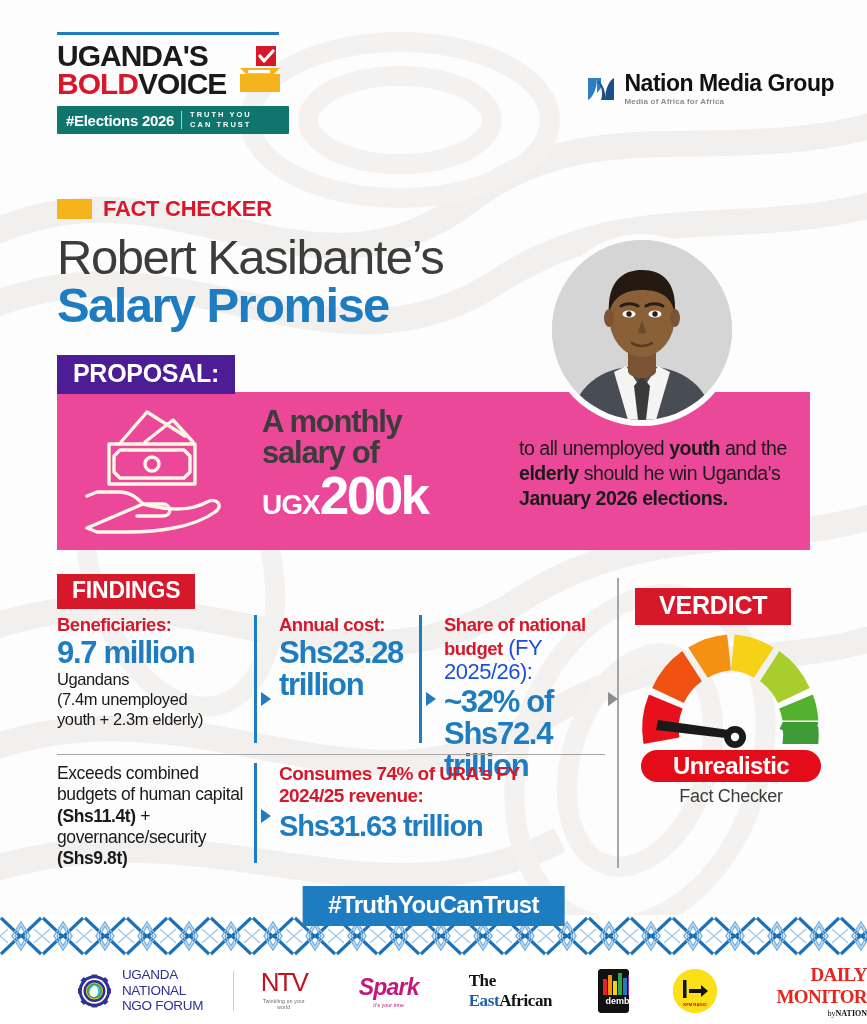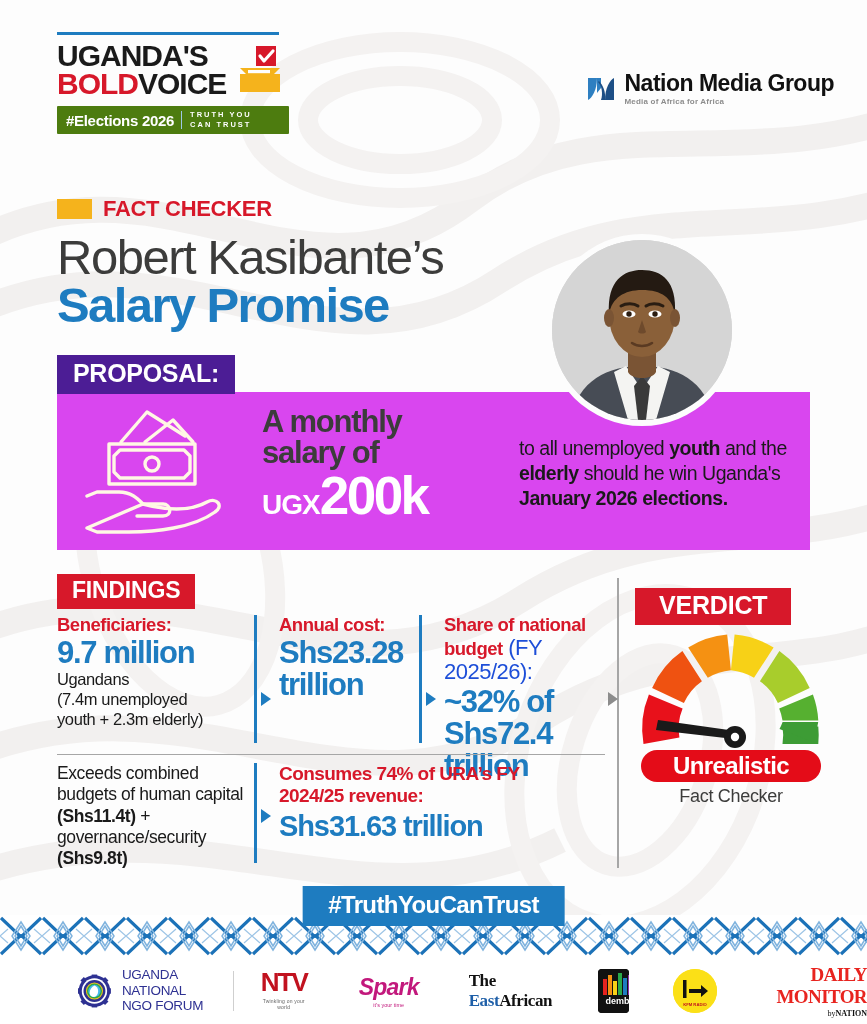--- a/index.html
+++ b/index.html
@@ -23,21 +23,21 @@
 
   .ubv-logo { position: absolute; left: 57px; top: 32px; width: 240px; }
   .ubv-topline { width: 222px; height: 3px; background: #1e7cc0; margin-bottom: 7px; }
   .ubv-row { display: flex; align-items: flex-start; }
   .ubv-words { line-height: 0.92; }
   .ubv-l1 { font-size: 30px; font-weight: 800; letter-spacing: -1px; color: #1a1a1a; font-style: normal; }
   .ubv-l2 { font-size: 30px; font-weight: 800; letter-spacing: -1px; }
   .ubv-bold { color: #d7182a; }
   .ubv-voice { color: #1a1a1a; }
   .ubv-ballot { position: relative; width: 52px; height: 52px; margin-left: 8px; margin-top: 2px; }
-  .ubv-bar { margin-top: 9px; display: flex; align-items: stretch; background: #4d7c0f; height: 28px; width: 232px; border-radius: 1px; }
+  .ubv-bar { margin-top: 9px; display: flex; align-items: stretch; background: #0f766e; height: 28px; width: 232px; border-radius: 1px; }
   .ubv-bar-l { display: flex; align-items: center; padding: 0 7px 0 9px; font-size: 15px; font-weight: 800; color: #fff; letter-spacing: -0.3px; }
   .ubv-bar-sep { width: 1px; background: #9ec8e6; margin: 5px 0; }
   .ubv-bar-r { display: flex; flex-direction: column; justify-content: center; padding-left: 8px; font-size: 7.5px; font-weight: 700; color: #fff; letter-spacing: 2px; line-height: 1.35; }
 
   .nmg { position: absolute; right: 33px; top: 72px; display: flex; align-items: center; }
   .nmg-mark { width: 30px; height: 30px; margin-right: 9px; }
   .nmg-text { line-height: 1; }
   .nmg-title { font-size: 23px; font-weight: 800; color: #111; letter-spacing: -0.5px; }
   .nmg-sub { font-size: 8px; color: #8d8d8d; letter-spacing: 0.2px; margin-top: 3px; font-weight: 600; }
 
@@ -54,21 +54,21 @@
   
   .portrait-wrap { position: absolute; left: 552px; top: 240px; width: 180px; height: 180px; z-index: 4; }
   .portrait-ring { position: absolute; inset: -6px; border-radius: 50%; background: #fdfdfd; }
   .portrait { position: absolute; inset: 0; border-radius: 50%; overflow: hidden; background: #d3d3d3; }
 
   
   .proposal-badge { position: absolute; left: 57px; top: 355px; background: #4c1d95; color: #fff;
     font-size: 25px; font-weight: 800; letter-spacing: -0.3px; padding: 4px 16px 6px 16px; z-index: 5; }
 
   
-  .yellow { position: absolute; left: 57px; top: 392px; width: 753px; height: 158px; background: #d946ef; z-index: 3; }
+  .yellow { position: absolute; left: 57px; top: 392px; width: 753px; height: 158px; background: #ec4899; z-index: 3; }
   .money-icon { position: absolute; left: 28px; top: 12px; }
   .ysalary { position: absolute; left: 205px; top: 14px; width: 230px; line-height: 1.0; }
   .ysal-1 { font-size: 31px; font-weight: 800; color: #3c3c3b; letter-spacing: -1.2px; }
   .ysal-2 { display: flex; align-items: baseline; margin-top: 5px; }
   .ysal-ugx { font-size: 28px; font-weight: 800; color: #fff; letter-spacing: -1px; }
   .ysal-200 { font-size: 53px; font-weight: 800; color: #fff; letter-spacing: -2.5px; line-height: 0.85; }
   .ypara { position: absolute; left: 462px; top: 44px; width: 282px; font-size: 19.5px; color: #1a1a1a; line-height: 1.28; letter-spacing: -0.45px; }
   .ypara b { font-weight: 800; }
 
   
@@ -115,21 +115,21 @@
   .pattern { position: absolute; left: 0; top: 915px; width: 867px; height: 42px; z-index: 3; }
 
   
   .footer { position: absolute; left: 0; top: 957px; width: 867px; height: 67px; background: #fff;
     display: flex; align-items: center; z-index: 3; }
   .ngo { display: flex; align-items: center; margin-left: 78px; }
   .ngo-seal { width: 48px; height: 48px; }
   .ngo-text { margin-left: 11px; font-size: 13.5px; font-weight: 400; color: #2e3192; line-height: 1.15; letter-spacing: -0.3px; }
   .f-sep { width: 1px; height: 40px; background: #cfcfcf; margin-left: 27px; margin-right: 27px; }
   .ntv { text-align: center; }
-  .ntv-mark { font-size: 26px; font-weight: 700; color: #c1121f; letter-spacing: -2px; line-height: 0.9; }
+  .ntv-mark { font-size: 26px; font-weight: 400; color: #c1121f; letter-spacing: -2px; line-height: 0.9; }
   .ntv-tag { font-size: 5px; color: #666; letter-spacing: 0.2px; margin-top: 3px; }
   .spark { margin-left: 52px; text-align: center; }
   .spark-mark { font-size: 23px; font-style: italic; font-weight: 700; color: #c2187c; letter-spacing: -0.8px; }
   .spark-tag { font-size: 5.5px; color: #c2187c; margin-top: 1px; }
   .tea { margin-left: 50px; font-family: "Liberation Serif", serif; font-size: 17px; font-weight: 700; color: #111; letter-spacing: -0.4px; }
   .tea .blue { color: #1e5fa8; }
   .dembe { margin-left: 46px; width: 44px; height: 44px; background: #111; border-radius: 4px; position: relative; overflow: hidden; }
   .kfm { margin-left: 44px; width: 44px; height: 44px; background: #fbe017; border-radius: 50%;
     display: flex; align-items: center; justify-content: center; }
   .dm { margin-left: 44px; text-align: right; }

